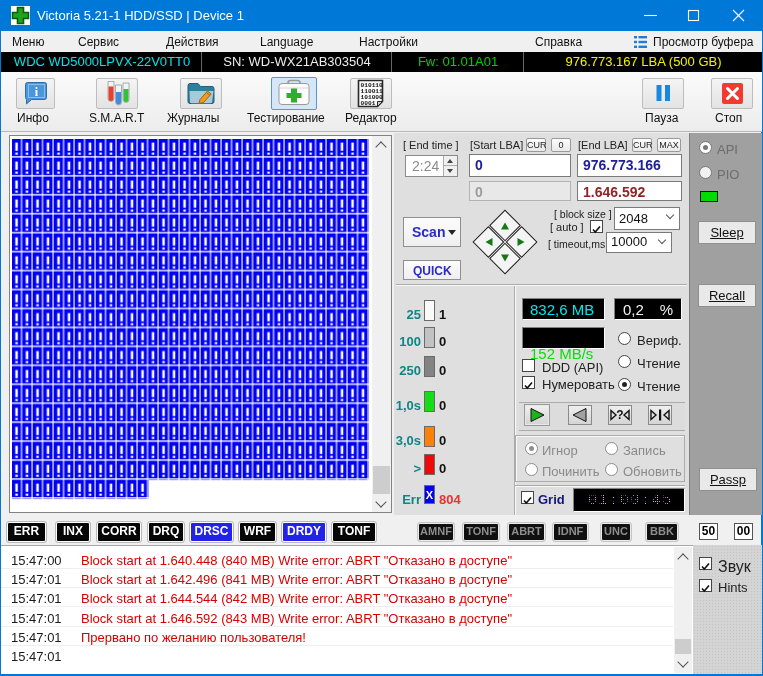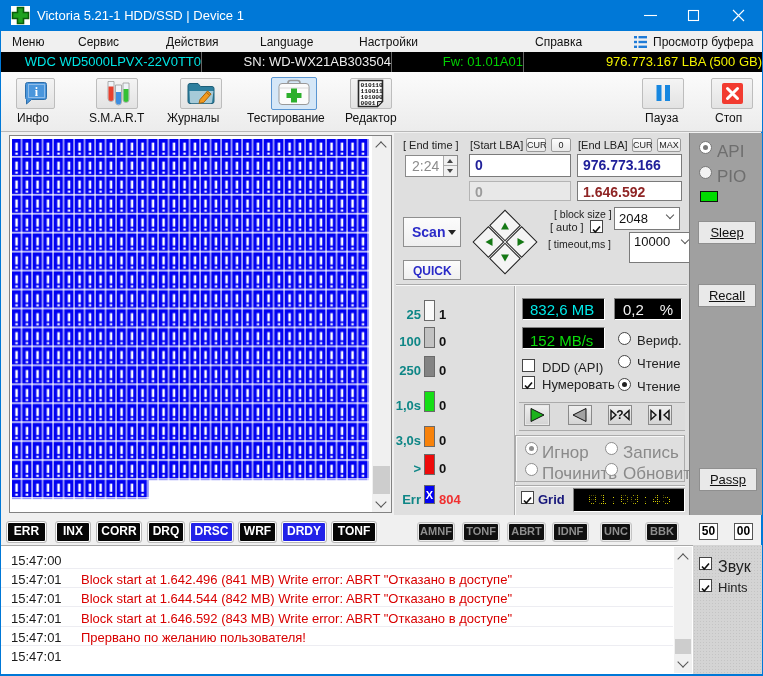--- a/index.html
+++ b/index.html
@@ -9,21 +9,21 @@
          border-left:1px solid #0078D7; border-right:2px solid #0078D7; border-bottom:2px solid #0078D7; }
   .abs { position:absolute; }
   
   .titlebar { position:absolute; left:0; top:0; width:761px; height:31px; background:#0078D7; color:#fff; }
   .title-text { position:absolute; left:36px; top:8px; font-size:13px; color:#fff; }
   
   .menubar { position:absolute; left:0; top:31px; width:761px; height:21px; background:#F0F0F0; font-size:12px; color:#111; }
   .menubar span { position:absolute; top:4px; }
   
   .devbar { position:absolute; left:0; top:52px; width:761px; height:20px; background:#000; font-size:13px; }
-  .devseg { position:absolute; top:0; height:28px; border-right:1px solid #666; text-align:right; line-height:20px; }
+  .devseg { position:absolute; top:0; height:28px; border-right:1px solid #666; text-align:center; line-height:20px; }
   
   .toolbar { position:absolute; left:0; top:72px; width:761px; height:60px;
              background:linear-gradient(#FBFBFB,#ECECEC); border-bottom:1px solid #B8B8B8; }
   .tico { position:absolute; width:42px; height:31px; background:linear-gradient(#F4F4F4,#E3E3E3);
           border:1px solid #BDBDBD; border-radius:2px; }
   .tlabel { position:absolute; top:39px; font-size:12px; color:#111; white-space:nowrap; }
   
   .mainbg { position:absolute; left:0; top:133px; width:761px; height:382px; background:#F0F0F0; }
   .panel { position:absolute; left:393px; top:133px; width:295px; height:382px; background:#DFDFDF; }
   .sidebar { position:absolute; left:688px; top:133px; width:73px; height:382px; background:#A0A0A0; border-left:1px solid #7E7E7E; }
@@ -45,21 +45,21 @@
           color:#fff; font-weight:bold; font-size:12px; text-align:center; line-height:17px; }
   .pill2 { position:absolute; top:523px; height:18px; background:#101010; border:1px solid #ECECEC; outline:1px solid #C4C4C4; border-radius:2px;
            color:#8E8E8E; font-weight:bold; font-size:11px; text-align:center; line-height:15px; }
   .lg { left:0; width:120px; height:22px; }
   .lg i { position:absolute; right:93px; top:0; font-style:normal; font-weight:bold; font-size:13px; color:#0E8686; }
   .lg u { position:absolute; left:30px; top:-7px; width:11px; height:21px; text-decoration:none; border:1px solid #6A6A6A; }
   .lg s { position:absolute; left:45px; top:0; text-decoration:none; font-weight:bold; font-size:13px; color:#111; }
   .pbtn { position:absolute; width:24px; height:20px; background:linear-gradient(#EFEFEF,#D4D4D4); border:1px solid #8A8A8A; }
   .pbtn svg { display:block; margin:0 auto; }
   .radio.dis { border-color:#8E8E8E; }
-  .lbl.gray { color:#8A8A8A; font-size:17px; }
+  .lbl.gray { color:#8A8A8A; font-size:13px; }
   
   .log { position:absolute; left:0; top:545px; width:692px; height:129px; background:#fff; border-top:1px solid #A8A8A8; }
   .lrow { position:absolute; left:0; width:672px; height:19px; border-bottom:1px solid #EDEDF2; font-size:13px; white-space:nowrap; }
   .ltime { position:absolute; left:10px; top:3px; color:#1a1a1a; }
   .lmsg { position:absolute; left:80px; top:3px; }
   .red { color:#D80000; }
   .logside { position:absolute; left:692px; top:545px; width:69px; height:129px;
              background:radial-gradient(#C4C4C4 0.8px, transparent 0.8px) 0 0/3px 3px #D4D4D4; }
   
   .sb-track { position:absolute; background:#F0F0F0; }
@@ -233,21 +233,21 @@
         <path d="M0 19.5 L-4 12.5 L4 12.5 Z" fill="#157815"></path>
       </g>
     </svg>
     <div class="lbl" style="left:160px;top:75px;font-size:10.5px">[ block size ]</div>
     <div class="combo" style="left:220px;top:74px;width:66px;height:23px;padding-top:3px">2048<span class="chev" style="right:6px;top:4px"></span></div>
     <div class="lbl" style="left:156px;top:88px">[ auto ]</div>
     <div class="cb" style="left:196px;top:87px"><svg width="11" height="11" viewBox="0 0 11 11">
           <path d="M2 5.5 L4.3 8 L9 2.5" stroke="#111" stroke-width="1.6" fill="none"></path>
         </svg></div>
     <div class="lbl" style="left:154px;top:105px;font-size:10.5px">[ timeout,ms ]</div>
-    <div class="combo" style="left:235px;top:99px;width:66px;height:31px">10000<span class="chev" style="right:6px;top:4px"></span></div>
+    <div class="combo" style="left:212px;top:99px;width:66px;height:21px">10000<span class="chev" style="right:6px;top:4px"></span></div>
 
     <div class="abs" style="left:2px;top:151px;width:291px;height:2px;border-top:1px solid #ABABAB;border-bottom:1px solid #F8F8F8"></div>
     <div class="abs" style="left:120px;top:153px;width:2px;height:229px;border-left:1px solid #ABABAB;border-right:1px solid #F8F8F8"></div>
 
     <div class="abs lg" style="top:174px">
         <i>25</i>
         <u style="background:#FAFAFA"></u>
         <s>1</s>
       </div>
     <div class="abs lg" style="top:201px">
@@ -276,21 +276,21 @@
         <s>0</s>
       </div>
     <div class="abs lg" style="top:359px">
         <i>Err</i>
         <u style="height:19px;background:#0202F2;color:#fff;text-align:center;font-weight:bold;font-size:11px;line-height:19px">X</u>
         <s style="color:#F03030">804</s>
       </div>
 
     <div class="lcd" style="left:128px;top:165px;width:83px;height:22px;color:#00E8E8;font-size:15px;padding:2px 0 0 7px">832,6 MB</div>
     <div class="lcd" style="left:220px;top:165px;width:68px;height:22px;color:#F2F2F2;font-size:15px;padding:2px 8px 0 8px">0,2<span style="float:right">%</span></div>
-    <div class="lcd" style="left:128px;top:194px;width:83px;height:22px;color:#0ADD0A;font-size:15px;padding:4px 0 0 7px">152 MB/s</div>
+    <div class="lcd" style="left:128px;top:194px;width:83px;height:22px;color:#0ADD0A;font-size:15px;padding:17px 0 0 7px">152 MB/s</div>
 
     <div class="radio" style="left:224px;top:199px"></div>
       <div class="lbl" style="left:243px;top:200px;font-size:13px">Вериф.</div>
     <div class="radio" style="left:224px;top:222px"></div>
       <div class="lbl" style="left:243px;top:223px;font-size:13px">Чтение</div>
     <div class="radio" style="left:224px;top:245px">
         <span class="rdot"></span>
       </div>
       <div class="lbl" style="left:243px;top:246px;font-size:13px">Чтение</div>
 
@@ -389,20 +389,21 @@
   <div class="pill2" style="left:507px;width:37px">ABRT</div>
   <div class="pill2" style="left:552px;width:35px">IDNF</div>
   <div class="pill2" style="left:600px;width:30px">UNC</div>
   <div class="pill2" style="left:645px;width:32px">BBK</div>
   <div class="abs" style="left:698px;top:523px;width:19px;height:17px;background:#fff;border:1px solid #555;font-size:12px;font-weight:bold;text-align:center;line-height:15px">50</div>
   <div class="abs" style="left:733px;top:523px;width:19px;height:17px;background:#fff;border:1px solid #555;font-size:12px;font-weight:bold;text-align:center;line-height:15px">00</div>
 
   <div class="log">
     <div class="lrow" style="top:4px">
         <span class="ltime">15:47:00</span>
+        <span class="lmsg red">Block start at 1.640.448 (840 MB) Write error: ABRT "Отказано в доступе"</span>
       </div>
     <div class="lrow" style="top:23.2px">
         <span class="ltime">15:47:01</span>
         <span class="lmsg red">Block start at 1.642.496 (841 MB) Write error: ABRT "Отказано в доступе"</span>
       </div>
     <div class="lrow" style="top:42.4px">
         <span class="ltime">15:47:01</span>
         <span class="lmsg red">Block start at 1.644.544 (842 MB) Write error: ABRT "Отказано в доступе"</span>
       </div>
     <div class="lrow" style="top:61.6px">

